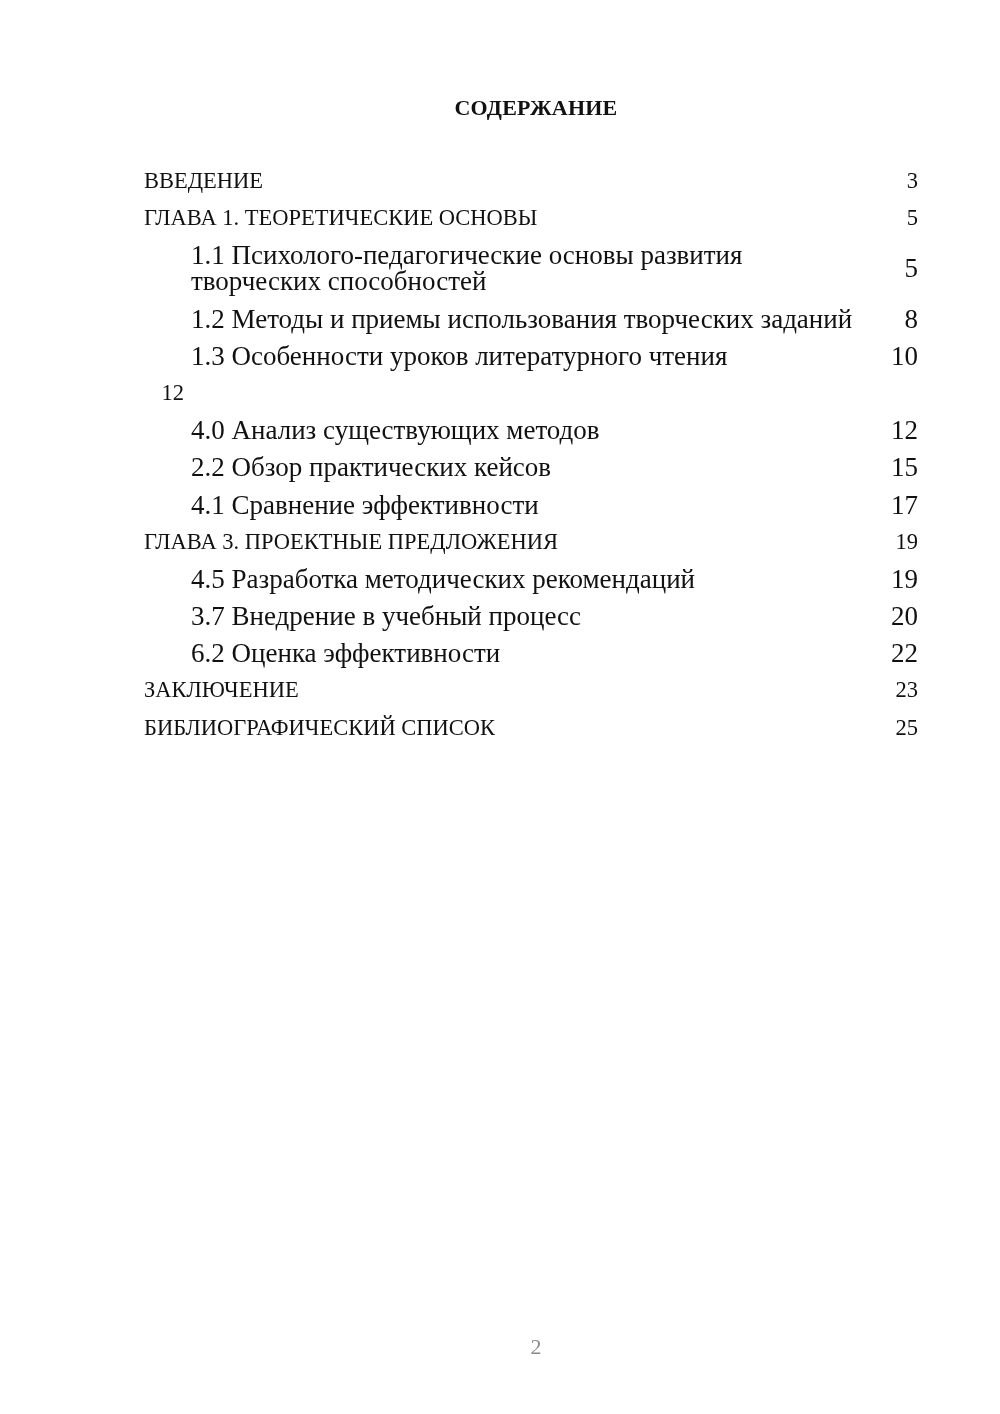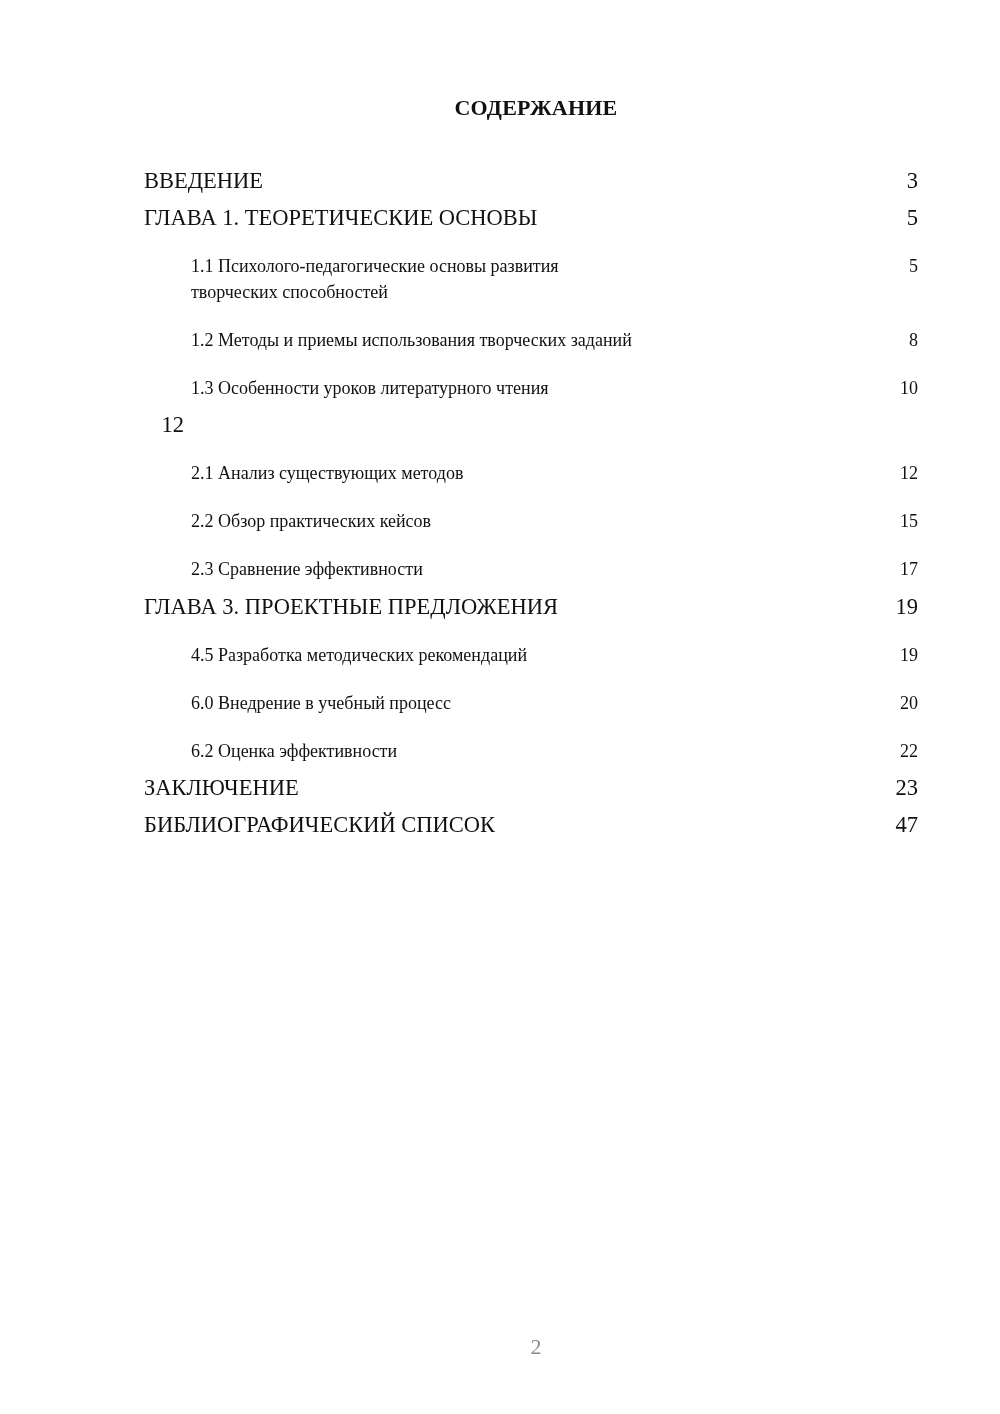--- a/index.html
+++ b/index.html
@@ -27,31 +27,30 @@
     }
     .toc {
       position: absolute;
       top: 168px;
       left: 144px;
       width: 774px;
     }
     .toc-row {
       display: flex;
       justify-content: space-between;
-      align-items: flex-start;
+      align-items: center;
       font-size: 22.5px;
       line-height: 26px;
       margin-bottom: 11.2px;
     }
     .toc-row.sub .toc-label {
       padding-left: 47px;
     }
     .toc-row.sub {
-      font-size: 18px;
-      margin-top: 22px;
+      font-size: 27px;
     }
     .toc-label {
       white-space: pre-line;
       max-width: 700px;
     }
     .toc-page {
       text-align: right;
       min-width: 40px;
     }
     .toc-row.multiline .toc-label {
@@ -92,51 +91,51 @@
       <span class="toc-page">8</span>
     </div>
     <div class="toc-row sub">
       <span class="toc-label">1.3 Особенности уроков литературного чтения</span>
       <span class="toc-page">10</span>
     </div>
     <div class="toc-row">
       <span class="toc-page">12</span>
     </div>
     <div class="toc-row sub">
-      <span class="toc-label">2.1 Анализ существующих методов</span>
+      <span class="toc-label">4.0 Анализ существующих методов</span>
       <span class="toc-page">12</span>
     </div>
     <div class="toc-row sub">
       <span class="toc-label">2.2 Обзор практических кейсов</span>
       <span class="toc-page">15</span>
     </div>
     <div class="toc-row sub">
-      <span class="toc-label">2.3 Сравнение эффективности</span>
+      <span class="toc-label">4.1 Сравнение эффективности</span>
       <span class="toc-page">17</span>
     </div>
     <div class="toc-row">
       <span class="toc-label">ГЛАВА 3. ПРОЕКТНЫЕ ПРЕДЛОЖЕНИЯ</span>
       <span class="toc-page">19</span>
     </div>
     <div class="toc-row sub">
       <span class="toc-label">4.5 Разработка методических рекомендаций</span>
       <span class="toc-page">19</span>
     </div>
     <div class="toc-row sub">
-      <span class="toc-label">6.0 Внедрение в учебный процесс</span>
+      <span class="toc-label">3.7 Внедрение в учебный процесс</span>
       <span class="toc-page">20</span>
     </div>
     <div class="toc-row sub">
       <span class="toc-label">6.2 Оценка эффективности</span>
       <span class="toc-page">22</span>
     </div>
     <div class="toc-row">
       <span class="toc-label">ЗАКЛЮЧЕНИЕ</span>
       <span class="toc-page">23</span>
     </div>
     <div class="toc-row">
       <span class="toc-label">БИБЛИОГРАФИЧЕСКИЙ СПИСОК</span>
-      <span class="toc-page">47</span>
+      <span class="toc-page">25</span>
     </div>
   </div>
 
   <div class="page-number">2</div>
 </div>
 
 </body></html>

